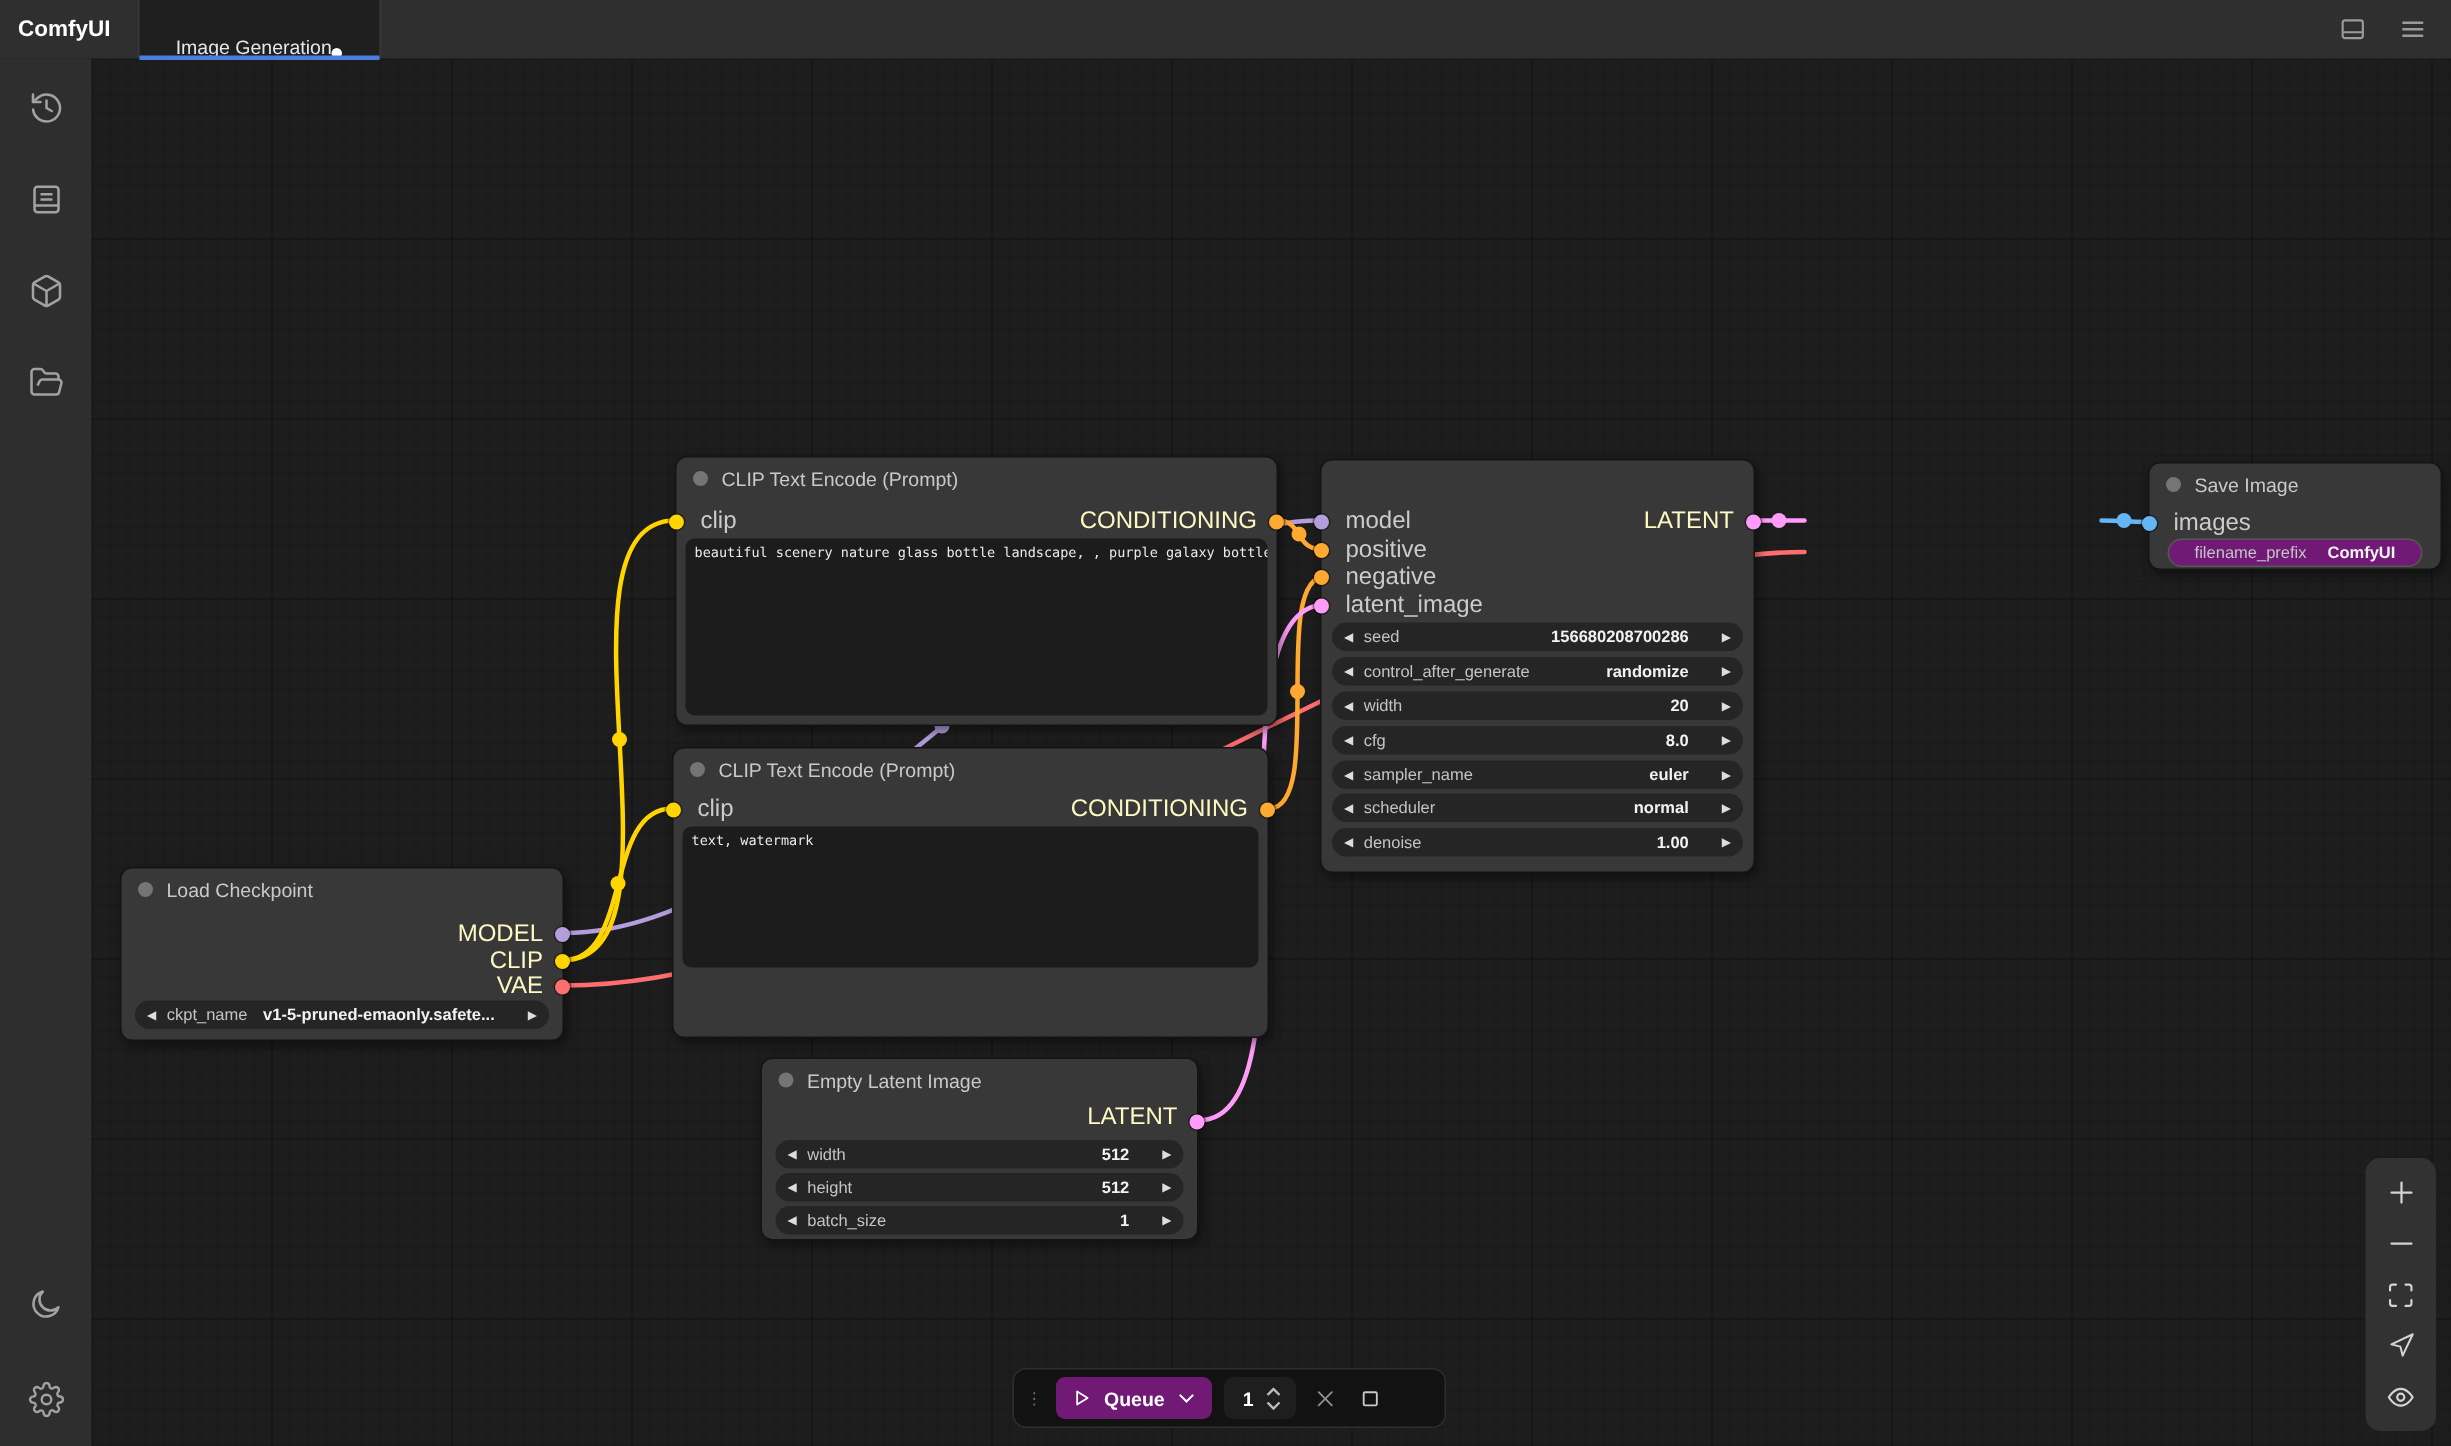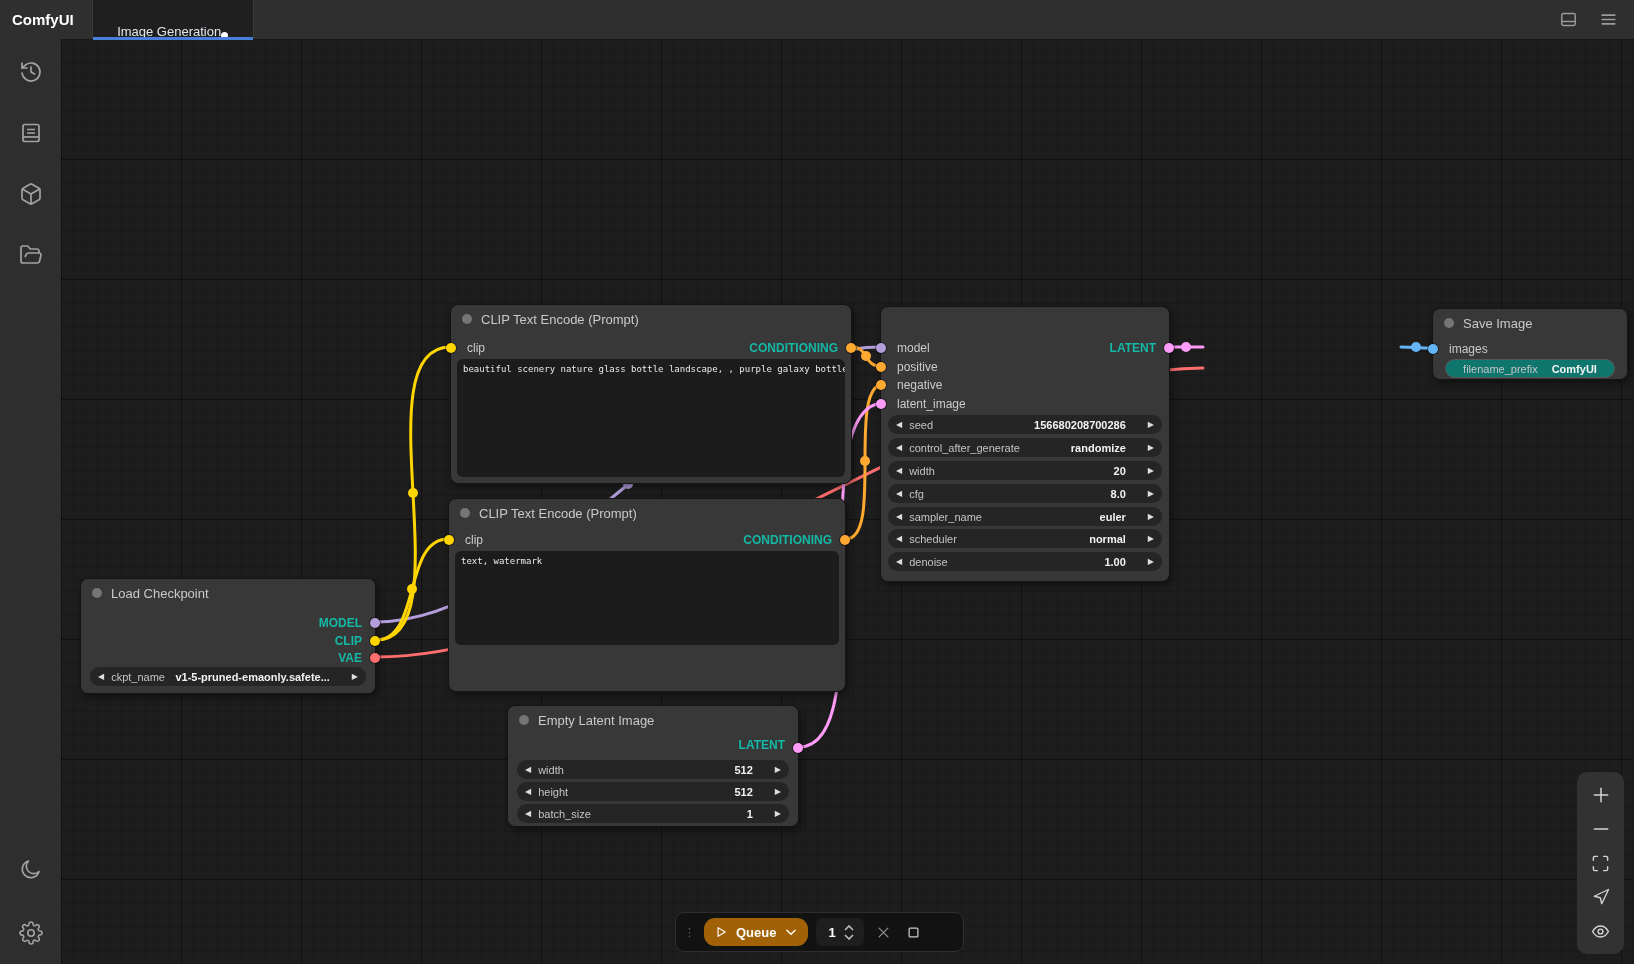--- a/index.html
+++ b/index.html
@@ -39,30 +39,30 @@
     background-size:120px 120px,120px 120px,12px 12px,12px 12px;}
   .wires{position:absolute;left:0;top:0;z-index:1;pointer-events:none;}
   .wire{fill:none;stroke-width:3;stroke-linecap:round;}
 
   
   .node{position:absolute;background:#383838;border:1px solid #141414;border-radius:8px;z-index:2;
         box-shadow:2px 3px 7px rgba(0,0,0,0.45);box-sizing:border-box;}
   .node-header{height:28px;display:flex;align-items:center;gap:9px;padding:0 11px;}
   .collapse-dot{width:10px;height:10px;border-radius:50%;background:#757575;flex:0 0 auto;}
   .node-title{color:#c9c9c9;font-size:13px;white-space:nowrap;}
-  .prow{position:absolute;left:0;right:0;height:16px;font-size:12px;color:#cbcbcb;display:flex;align-items:center;}
+  .prow{position:absolute;left:0;right:0;height:16px;font-size:16px;color:#cbcbcb;display:flex;align-items:center;}
   .prow.in{padding-left:16px;}
-  .prow.out{justify-content:flex-end;padding-right:13px;font-weight:700;color:#14b8a6;}
+  .prow.out{justify-content:flex-end;padding-right:13px;font-weight:400;color:#fef9c3;}
   .dot{position:absolute;width:10px;height:10px;border-radius:50%;box-shadow:0 0 0 1px rgba(0,0,0,0.4);}
   .widget{position:absolute;height:19px;background:#252525;border-radius:10px;display:flex;align-items:center;
           padding:0 8px;font-size:11px;color:#c4c4c4;box-sizing:border-box;}
   .widget .warrow{font-size:8px;color:#dddddd;line-height:1;}
   .widget .wlabel{margin-left:7px;white-space:nowrap;}
   .widget .wvalue{margin-left:auto;margin-right:22px;font-weight:bold;color:#f2f2f2;white-space:nowrap;}
-  .widget.text{border:1px solid #575757;background:#0f766e;justify-content:center;gap:14px;}
+  .widget.text{border:1px solid #575757;background:#701a75;justify-content:center;gap:14px;}
   .widget.text .wvalue{margin:0;}
   .widget.text .wlabel{margin:0;}
   .node-text{position:absolute;left:6px;right:6px;background:#1c1c1c;border-radius:6px;
              font-family:"DejaVu Sans Mono","Liberation Mono",monospace;font-size:9px;color:#eaeaea;
              padding:5px 6px;box-sizing:border-box;white-space:nowrap;overflow:hidden;}
 
   
   .queue-bar{position:absolute;left:675px;top:912px;width:289px;height:40px;background:#121212;
              border:1px solid #2e2e2e;border-radius:9px;z-index:4;display:flex;align-items:center;
              padding:0 8px;box-sizing:border-box;gap:8px;}
@@ -245,21 +245,21 @@
     <div class="widget" style="left:9px;right:9px;top:98px">
       <span class="warrow">◀</span>
       <span class="wlabel">batch_size</span>
       <span class="wvalue">1</span>
       <span class="warrow">▶</span>
     </div>
   </div>
 
   <div class="queue-bar">
     <span class="drag-dots">⋮</span>
-    <button class="queue-btn" style="background-color: #a16207; border-radius: 11px;">
+    <button class="queue-btn" style="background-color: #701a75;">
       <svg width="14" height="14" viewBox="0 0 24 24" fill="none" stroke="#ffffff" stroke-width="2" stroke-linejoin="round">
           <path d="M7 4.5v15l12-7.5z"></path>
         </svg>
       <span class="q-label">Queue</span>
       <svg width="14" height="14" viewBox="0 0 24 24" fill="none" stroke="#ffffff" stroke-width="2.4" stroke-linecap="round">
           <path d="M5 9l7 7 7-7"></path>
         </svg>
     </button>
     <div class="batch-spinner">
       <span class="batch-count">1</span>

